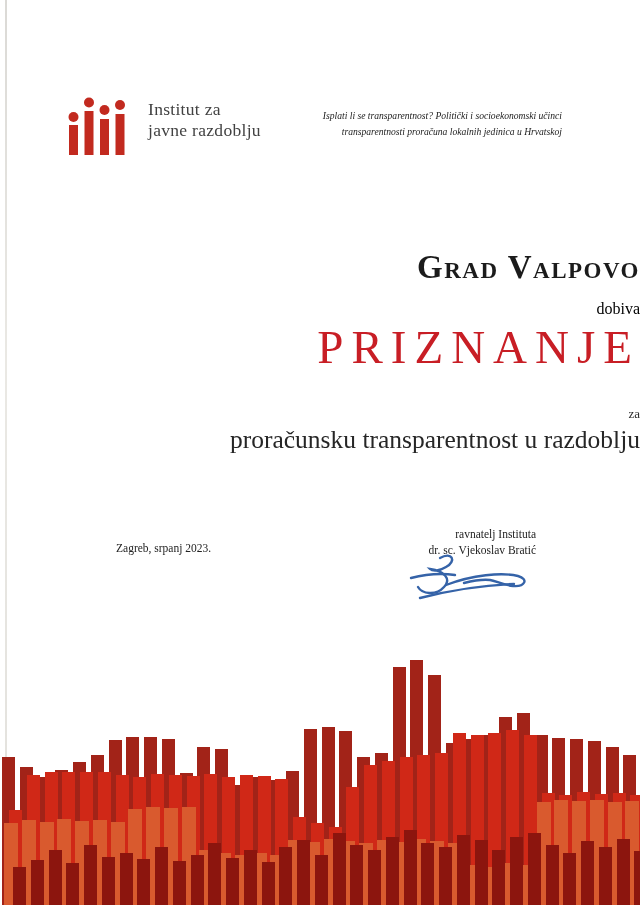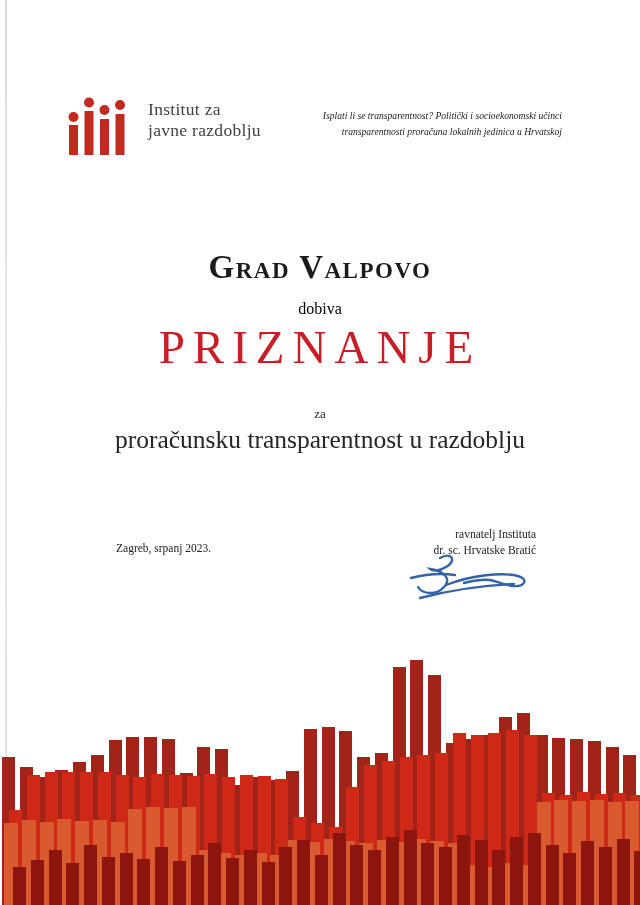--- a/index.html
+++ b/index.html
@@ -19,21 +19,21 @@
   .inst-name{
     position:absolute;left:148px;top:99px;
     font-size:17.5px;line-height:21px;color:#424242;letter-spacing:.3px;
   }
   .note{
     position:absolute;right:78px;top:108px;width:310px;
     font-size:9.6px;line-height:15.5px;text-align:right;color:#1b1b1b;
   }
   .note .ital{font-style:italic;}
   
-  .center{position:absolute;left:0;width:100%;text-align:center;}
+  .center{position:absolute;left:0;width:100%;text-align:right;}
   .recipient{
     top:249px;font-size:33px;font-weight:bold;letter-spacing:1.5px;
     font-variant:small-caps;color:#1b1b1b;
   }
   .verb{top:300px;font-size:16px;color:#000000;}
   .title{
     top:320px;font-size:47px;font-weight:normal;letter-spacing:8px;
     color:#c81e25;
   }
   .prep{top:406px;font-size:13px;color:#2a2a2a;}
@@ -83,21 +83,21 @@
 <div class="center title">PRIZNANJE</div>
 <div class="center prep">za</div>
 <div class="center desc">
   <div>proračunsku transparentnost u razdoblju</div>
 </div>
 
 <div class="place-date">Zagreb, srpanj 2023.</div>
 
 <div class="signatory">
   <div>ravnatelj Instituta</div>
-  <div>dr. sc. Hrvatske Bratić</div>
+  <div>dr. sc. Vjekoslav Bratić</div>
 </div>
 
 <svg class="signature" viewBox="0 0 132 56" aria-hidden="true">
   <g fill="none" stroke="#3563a8" stroke-width="2.4" stroke-linecap="round">
     <path d="M38,7 C50,0 55,10 44,16 C36,21 30,20 28,18 C42,20 50,28 42,36 C34,45 20,43 16,36"></path>
     <path d="M9,27 C28,22 40,22 53,24"></path>
     <path d="M44,34 C70,24 100,21 116,25 C127,28 123,36 111,35 C101,34 94,30 88,29 C80,28 70,30 62,32"></path>
     <path d="M18,47 C50,39 85,34 112,33"></path>
   </g>
 </svg>

